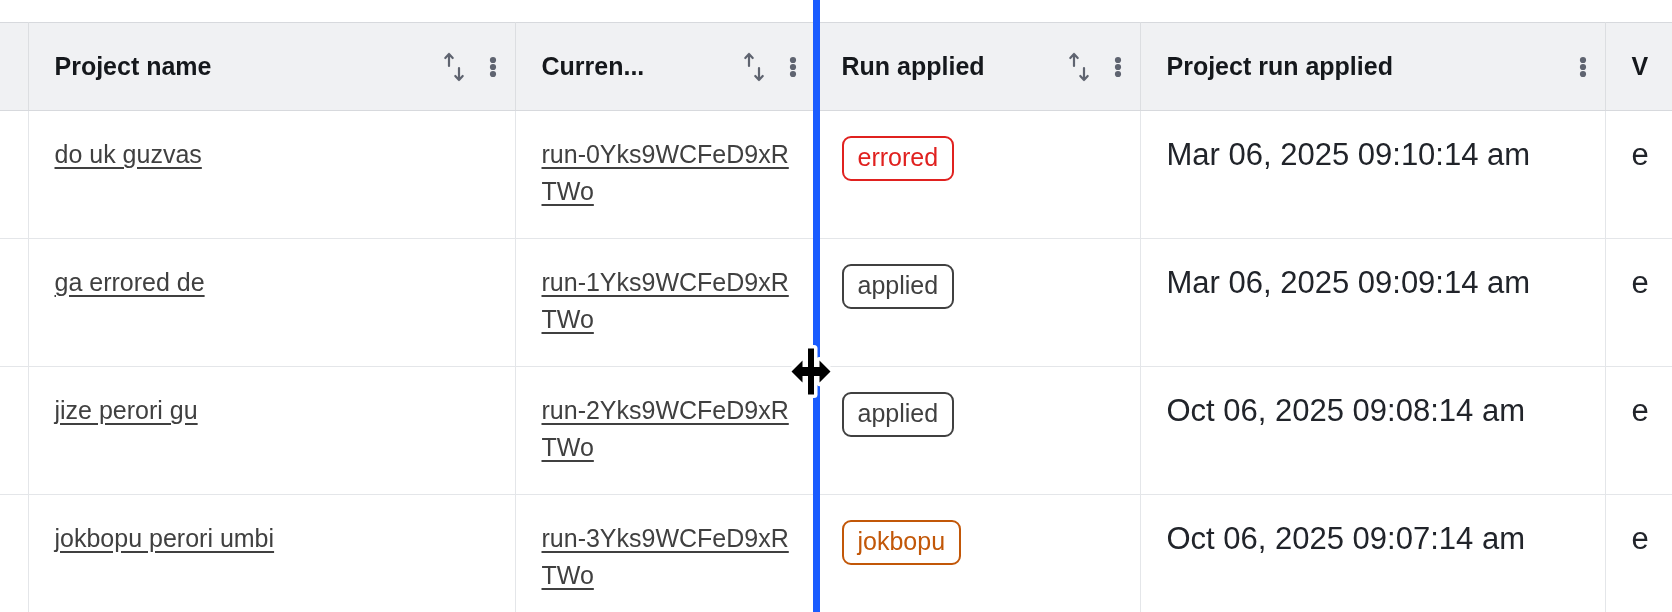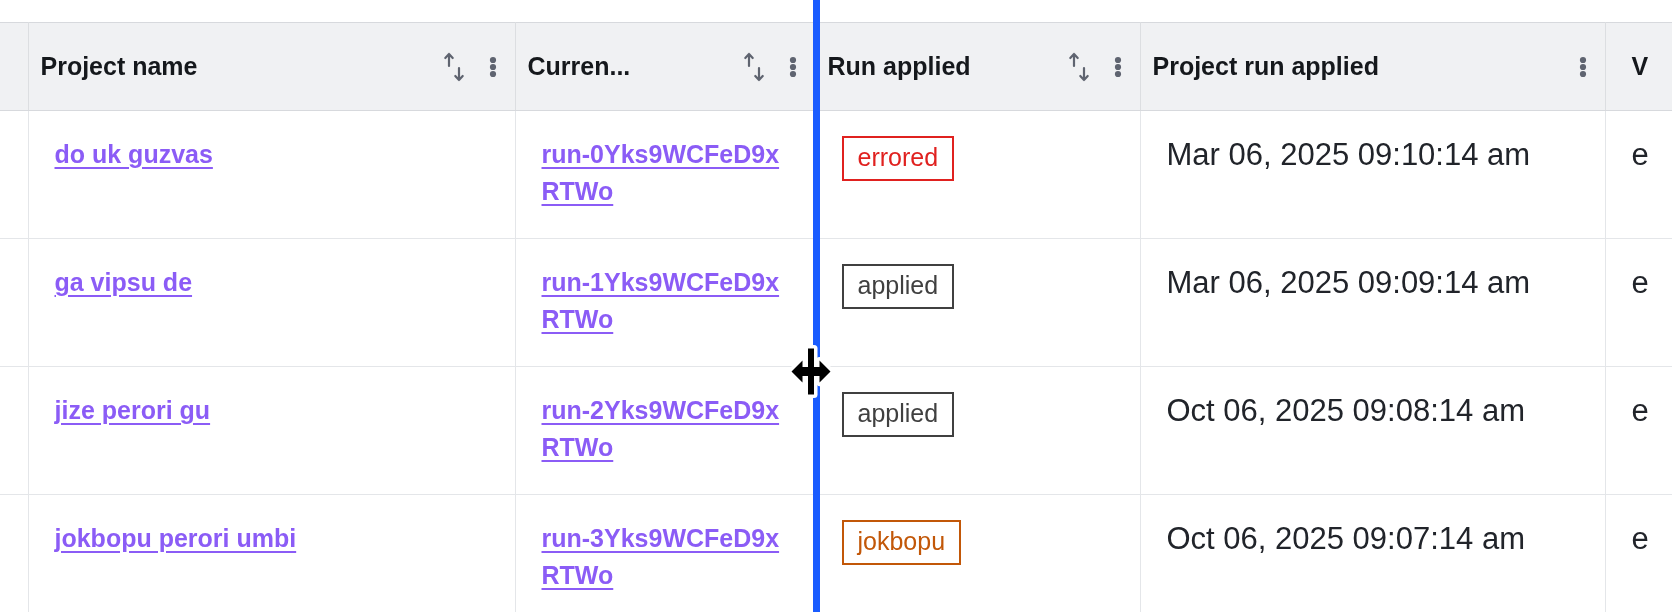--- a/index.html
+++ b/index.html
@@ -36,21 +36,21 @@
   table.grid col.c-stat  { width: 325px; }
   table.grid col.c-appl  { width: 465px; }
   table.grid col.c-last  { width: 67px;  }
 
   thead th {
     height: 88px;
     background: #f0f1f3;
     border-top: 1px solid #d7d9dd;
     border-bottom: 1px solid #d7d9dd;
     border-right: 1px solid #dcdee1;
-    padding: 0 18px 0 12px;
+    padding: 0 18px 0 26px;
     vertical-align: middle;
     text-align: left;
     font-weight: 700;
     font-size: 25px;
     color: #15181c;
     white-space: nowrap;
     overflow: hidden;
   }
   thead th.sel-th { padding: 0; border-right: 1px solid #dcdee1; }
   thead th.last-th { padding-left: 26px; border-right: none; }
@@ -90,42 +90,41 @@
     vertical-align: top;
     font-size: 25px;
     color: #21242a;
     overflow: hidden;
   }
   tbody td.sel-td { padding: 0; }
   tbody td.last-td { border-right: none; }
   tbody td .cell-pad { padding-top: 25px; }
 
   a.cell-link {
-    color: #8b5cf6;
+    color: #404040;
     text-decoration: underline;
     text-underline-offset: 4px;
     font-size: 25px;
     line-height: 1.48;
     word-break: break-all;
     display: inline;
     cursor: pointer;
-    font-weight: bold;
   }
 
   .date-text {
     font-size: 31px;
     color: #21242a;
     white-space: nowrap;
     line-height: 1.2;
   }
 
   .badge {
     display: inline-block;
     border: 2px solid currentColor;
-    border-radius: 0;
+    border-radius: 9px;
     padding: 5px 14px 7px;
     font-size: 25px;
     line-height: 1.15;
     background: #ffffff;
     white-space: nowrap;
   }
   .badge.errored { color: #e0211f; }
   .badge.applied { color: #404040; }
   .badge.planned { color: #c25708; }
 
@@ -287,21 +286,21 @@
           <div class="cell-pad">
             <span class="date-text">e</span>
           </div>
         </td>
       </tr>
 
       <tr>
         <td class="sel-td"></td>
         <td>
           <div class="cell-pad">
-            <a class="cell-link">ga vipsu de</a>
+            <a class="cell-link">ga errored de</a>
           </div>
         </td>
         <td>
           <div class="cell-pad">
             <a class="cell-link">run-1Yks9WCFeD9xRTWo</a>
           </div>
         </td>
         <td>
           <div class="cell-pad">
             <span class="badge applied">applied</span>

